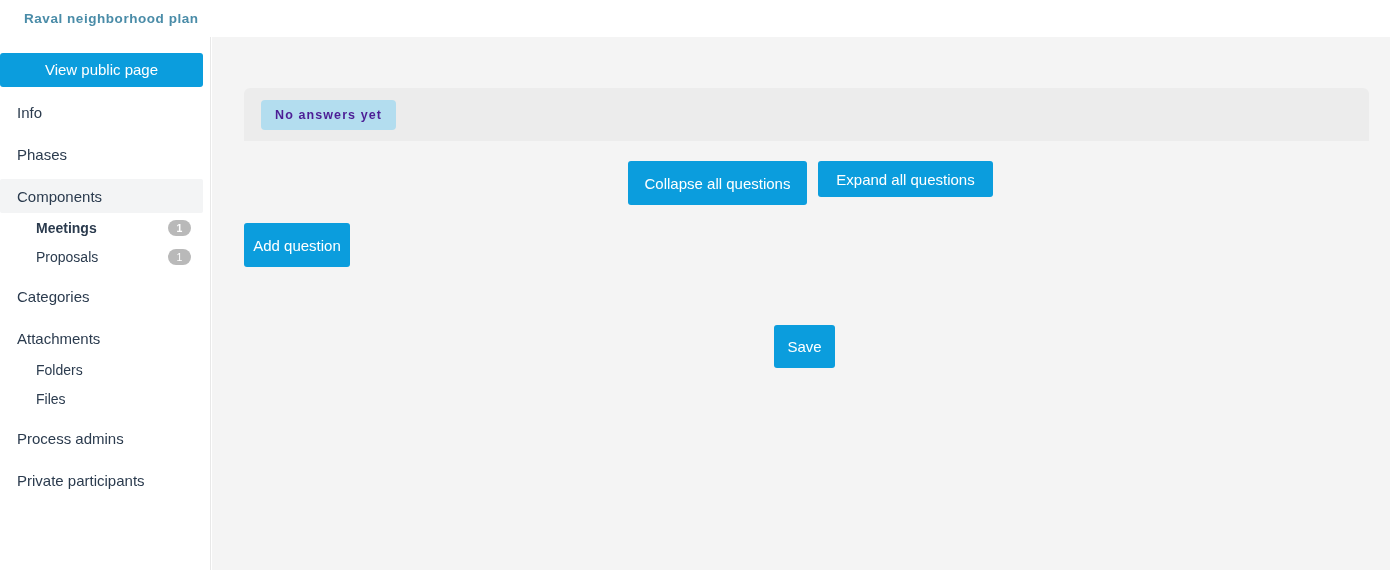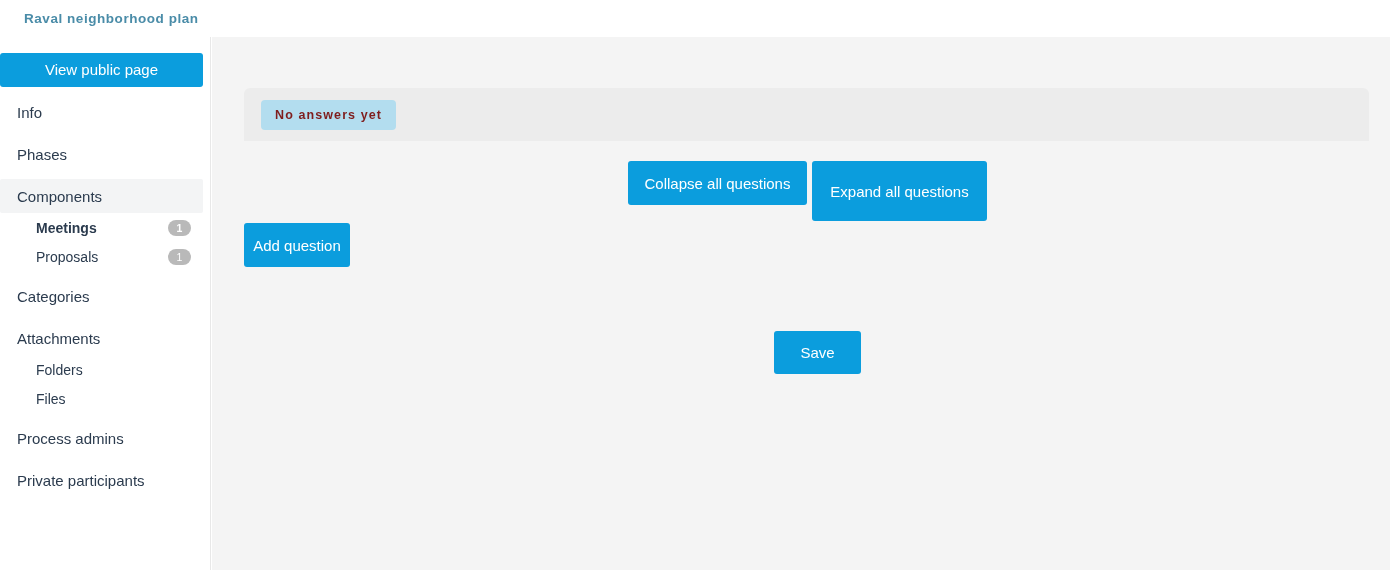--- a/index.html
+++ b/index.html
@@ -139,21 +139,21 @@
 
   .card-title {
     font-size: 15.5px;
     font-weight: bold;
     letter-spacing: 0.45px;
     color: #2b3b4e;
   }
 
   .pill-disabled {
     background: #b3ddef;
-    color: #7f1d1d;
+    color: #4c1d95;
     font-size: 12.5px;
     font-weight: bold;
     letter-spacing: 1.1px;
     border: none;
     border-radius: 4px;
     padding: 8px 14px;
     cursor: default;
     font-family: "Liberation Sans", sans-serif;
   }
 
@@ -172,38 +172,38 @@
     cursor: pointer;
     font-family: "Liberation Sans", sans-serif;
     padding: 0;
   }
 
   .collapse-expand-group {
     position: absolute;
     top: 20px;
     left: 384px;
     display: flex;
-    gap: 5px;
+    gap: 11px;
   }
   .btn-collapse { width: 179px; height: 44px; }
-  .btn-expand   { width: 175px; height: 60px; }
+  .btn-expand   { width: 175px; height: 36px; }
 
   .btn-add {
     position: absolute;
     top: 82px;
     left: 0px;
     width: 106px;
     height: 44px;
   }
 
   .btn-save {
     position: absolute;
-    top: 190px;
+    top: 184px;
     left: 530px;
-    width: 87px;
+    width: 61px;
     height: 43px;
   }
 </style>
 </head>
 <body>
 
 <div id="app">
 
   <div class="topbar">
     <span class="topbar-title">Raval neighborhood plan</span>

